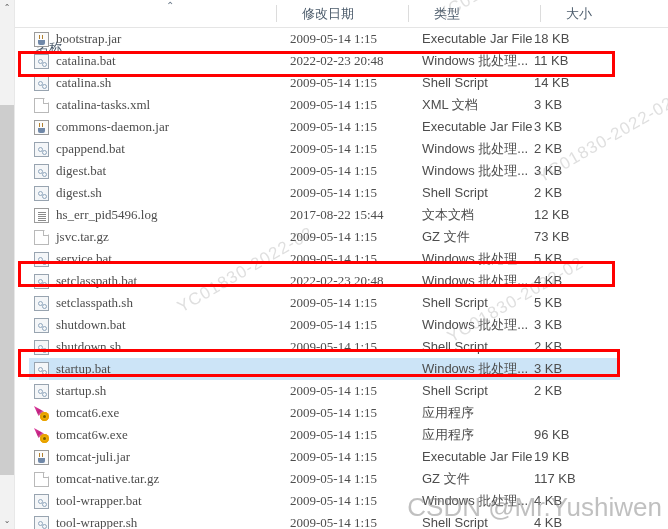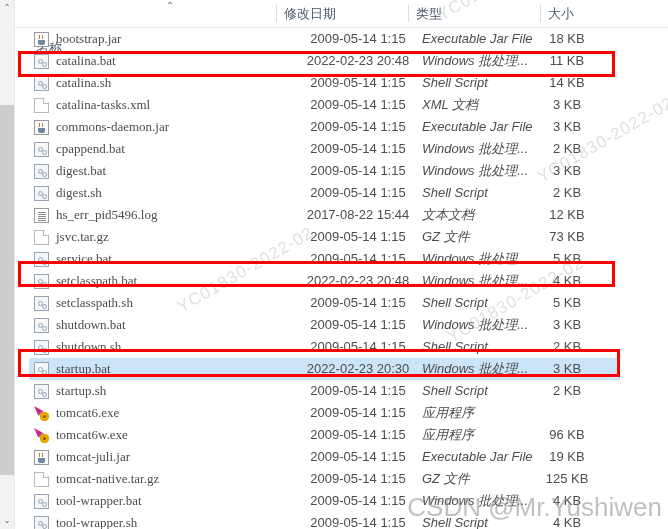--- a/index.html
+++ b/index.html
@@ -74,21 +74,21 @@
     white-space: nowrap;
     overflow: hidden;
   }
   .hcell .hdiv {
     position: absolute;
     left: 0; top: 5px;
     width: 1px;
     height: 17px;
     background: #dcdcdc;
   }
-  .hcell .htext { margin-left: 8px; }
+  .hcell .htext { margin-left: 26px; }
   .hcell.first .htext { margin-left: 22px; }
   #sort-caret {
     position: absolute;
     left: 152px;
     top: 1px;
     font-size: 10px;
     color: #6b7a8a;
     line-height: 10px;
   }
 
@@ -112,23 +112,23 @@
   .cell {
     position: absolute;
     top: 0;
     height: 22px;
     font-size: 13px;
     color: #4d4d4d;
     white-space: nowrap;
     overflow: hidden;
   }
   .c-name  { left: 20px; width: 250px; }
-  .c-date  { left: 285px; width: 118px; text-align: center; }
-  .c-type  { left: 408px; width: 120px; font-style: italic; }
-  .c-size  { left: 520px; width: 66px; text-align: center; }
+  .c-date  { left: 276px; width: 118px; text-align: left; font-family: Liberation Serif, serif; }
+  .c-type  { left: 408px; width: 120px; }
+  .c-size  { left: 520px; width: 66px; text-align: left; }
 
   .nm { margin-left: 22px; font-family: Liberation Serif, serif; }
 
   
   .ico {
     position: absolute;
     left: 0; top: 4px;
     width: 15px;
     height: 15px;
   }
@@ -390,21 +390,20 @@
       </div>
       <div class="row">
         <div class="cell c-name"><span class="ico ico-bat"></span><span class="nm">shutdown.sh</span></div>
         <div class="cell c-date">2009-05-14 1:15</div>
         <div class="cell c-type">Shell Script</div>
         <div class="cell c-size">2 KB</div>
       </div>
       <div class="row selected">
         <div class="cell-bg"></div>
         <div class="cell c-name"><span class="ico ico-bat"></span><span class="nm">startup.bat</span></div>
-        <div class="cell c-date">2022-02-23 20:30</div>
         <div class="cell c-type">Windows 批处理...</div>
         <div class="cell c-size">3 KB</div>
       </div>
       <div class="row">
         <div class="cell c-name"><span class="ico ico-bat"></span><span class="nm">startup.sh</span></div>
         <div class="cell c-date">2009-05-14 1:15</div>
         <div class="cell c-type">Shell Script</div>
         <div class="cell c-size">2 KB</div>
       </div>
       <div class="row">
@@ -427,21 +426,21 @@
       <div class="row">
         <div class="cell c-name"><span class="ico ico-jar"></span><span class="nm">tomcat-juli.jar</span></div>
         <div class="cell c-date">2009-05-14 1:15</div>
         <div class="cell c-type">Executable Jar File</div>
         <div class="cell c-size">19 KB</div>
       </div>
       <div class="row">
         <div class="cell c-name"><span class="ico ico-doc"></span><span class="nm">tomcat-native.tar.gz</span></div>
         <div class="cell c-date">2009-05-14 1:15</div>
         <div class="cell c-type">GZ 文件</div>
-        <div class="cell c-size">125 KB</div>
+        <div class="cell c-size">117 KB</div>
       </div>
       <div class="row">
         <div class="cell c-name"><span class="ico ico-bat"></span><span class="nm">tool-wrapper.bat</span></div>
         <div class="cell c-date">2009-05-14 1:15</div>
         <div class="cell c-type">Windows 批处理...</div>
         <div class="cell c-size">4 KB</div>
       </div>
       <div class="row">
         <div class="cell c-name"><span class="ico ico-bat"></span><span class="nm">tool-wrapper.sh</span></div>
         <div class="cell c-date">2009-05-14 1:15</div>

